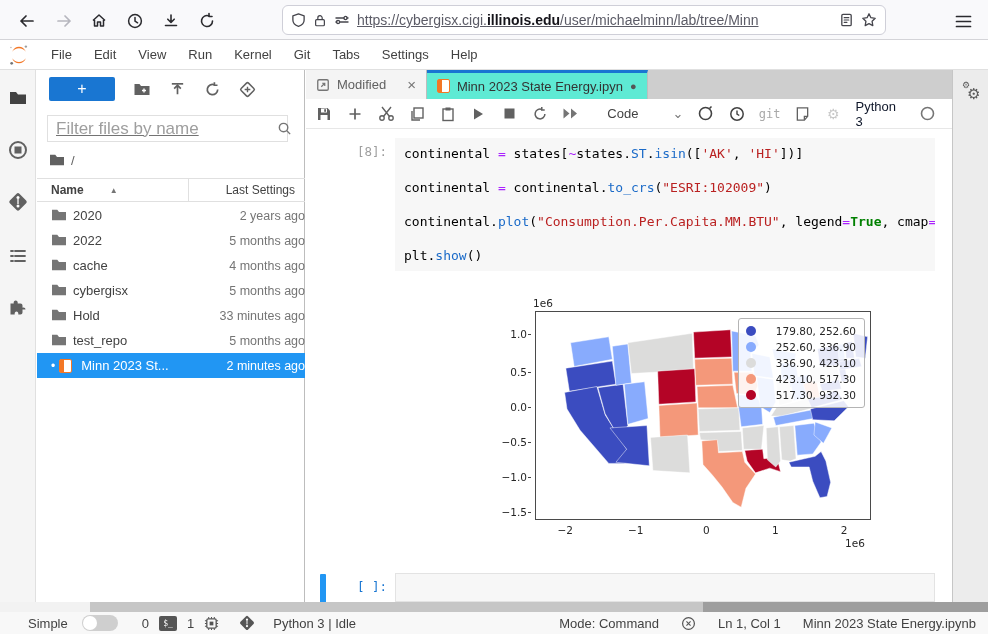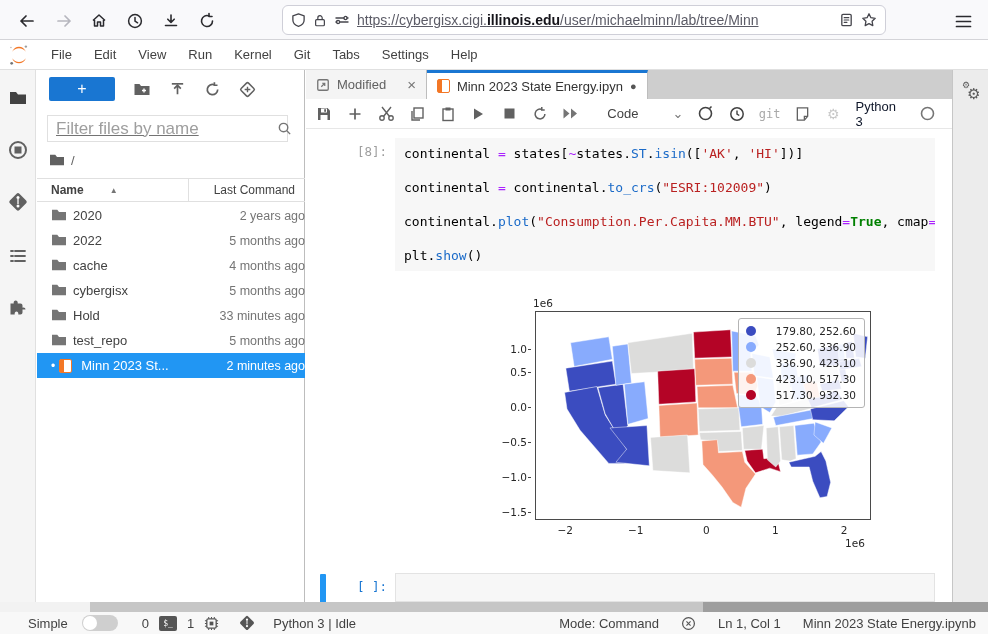--- a/index.html
+++ b/index.html
@@ -40,21 +40,21 @@
   .file-row.selected { background:#2196f3; color:#fff; }
   .file-row.selected .f-mod { color:#fff; }
   .mod-dot { color:#fff; margin-right:4px; font-size:12px; }
   .nb-ic { width:13px; height:14px; background:#fff; border:1.5px solid #f37726; border-radius:2px; position:relative; display:inline-block; }
   .nb-ic::before { content:""; position:absolute; left:0; top:0; width:4px; height:100%; background:#f37726; }
 
   
   #main { position:absolute; left:306px; top:70px; width:646px; height:532px; background:#fff; }
   #tab-bar { position:absolute; left:0; top:0; width:646px; height:29px; background:#cecece; display:flex; }
   .tab { height:29px; display:flex; align-items:center; gap:7px; padding:0 10px; font-size:13px; color:#616161; background:#f4f4f4; border-right:1px solid #bdbdbd; cursor:pointer; }
-  .tab.active { background:#ffffff; color:#333; border-top:3px solid #1976d2; border-right:1px solid #bdbdbd; }
+  .tab.active { background:#5eead4; color:#333; border-top:3px solid #1976d2; border-right:1px solid #bdbdbd; }
   .tab .close-x { color:#757575; font-size:15px; margin-left:14px; }
   .tab .dirty-dot { color:#555; font-size:11px; }
   #nb-toolbar { position:absolute; left:0; top:29px; width:646px; height:30px; background:#fff; border-bottom:1px solid #e7e7e7; display:flex; align-items:center; gap:14px; padding:0 10px; }
   .tb-ic { width:17px; height:17px; display:flex; align-items:center; justify-content:center; cursor:pointer; }
   #cell-type { display:flex; align-items:center; gap:34px; margin-left:14px; font-size:13px; color:#424242; cursor:pointer; }
   #tb-right { margin-left:auto; display:flex; align-items:center; gap:14px; padding-right:6px; }
   #git-label { font-size:12px; color:#a9a9a9; font-family:"DejaVu Sans Mono",monospace; }
   #kernel-name { font-size:13px; color:#0f172a; }
 
   #nb-content { position:absolute; left:0; top:60px; width:646px; height:472px; background:#fff; overflow:hidden; }
@@ -269,21 +269,21 @@
     <svg width="16" height="14" viewBox="0 0 18 16">
         <path d="M1 2h6l2 2.5h8V14H1z" fill="#616161"></path>
       </svg>
     <span>/</span>
   </div>
   <div id="fp-header">
     <span class="nh">
         <span>Name</span>
         <span class="sort-arrow">▲</span>
       </span>
-    <span class="mh">Last Command</span>
+    <span class="mh">Last Settings</span>
   </div>
   <div id="file-rows">
       <div class="file-row">
         <span class="f-ic">
           <svg width="16" height="14" viewBox="0 0 18 16">
             <path d="M1 2h6l2 2.5h8V14H1z" fill="#757575"></path>
           </svg>
         </span>
         <span class="f-name">2020</span>
         <span class="f-mod">2 years ago</span>
@@ -528,21 +528,21 @@
                 <span class="lg-label">423.10, 517.30</span>
               </div>
               <div class="lg-row">
                 <span class="lg-mark" style="background:#b40426"></span>
                 <span class="lg-label">517.30, 932.30</span>
               </div>
             </div>
         </div>
         <div id="xticks"></div>
         <span id="offset-bottom">1e6</span>
-      <span class="ytick" style="top: 46px;">1.0</span>
+      <span class="ytick" style="top: 31px;">1.0</span>
           <span class="ytick" style="top: 68.655px;">0.5</span>
           <span class="ytick" style="top: 103.558px;">0.0</span>
           <span class="ytick" style="top: 139.088px;">−0.5</span>
           <span class="ytick" style="top: 173.782px;">−1.0</span>
           <span class="ytick" style="top: 208.685px;">−1.5</span>
           <span class="xtick" style="left: 48.24px;">−2</span>
           <span class="xtick" style="left: 118.8px;">−1</span>
           <span class="xtick" style="left: 189.36px;">0</span>
           <span class="xtick" style="left: 258.24px;">1</span>
           <span class="xtick" style="left: 327.12px;">2</span>

